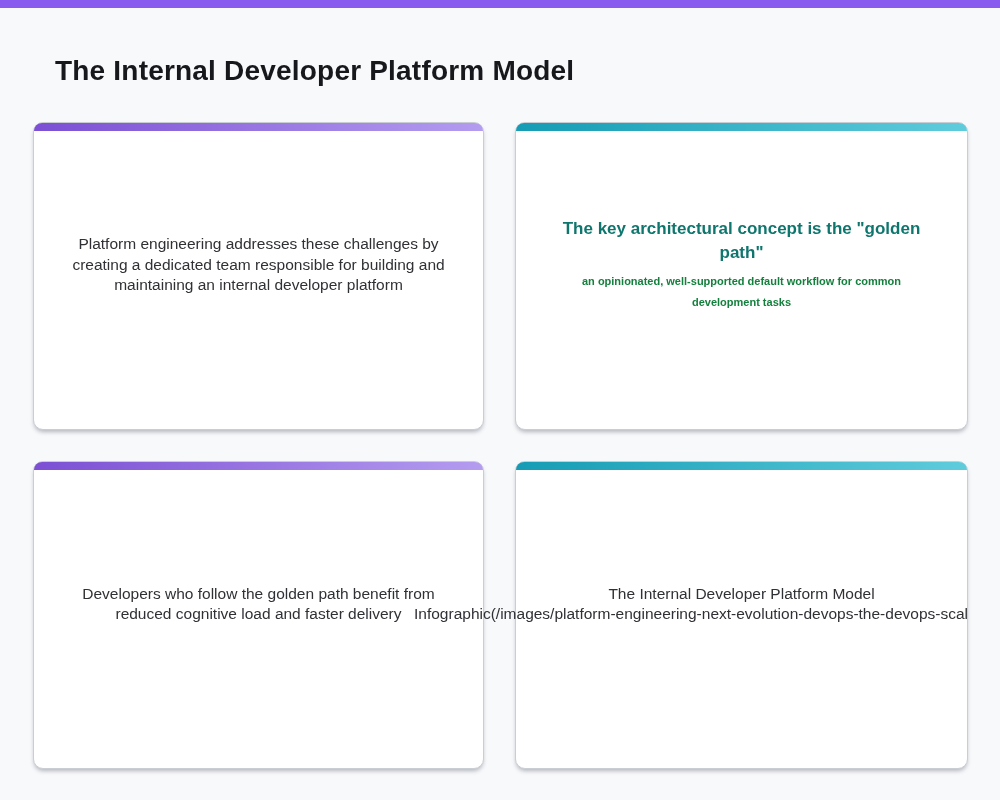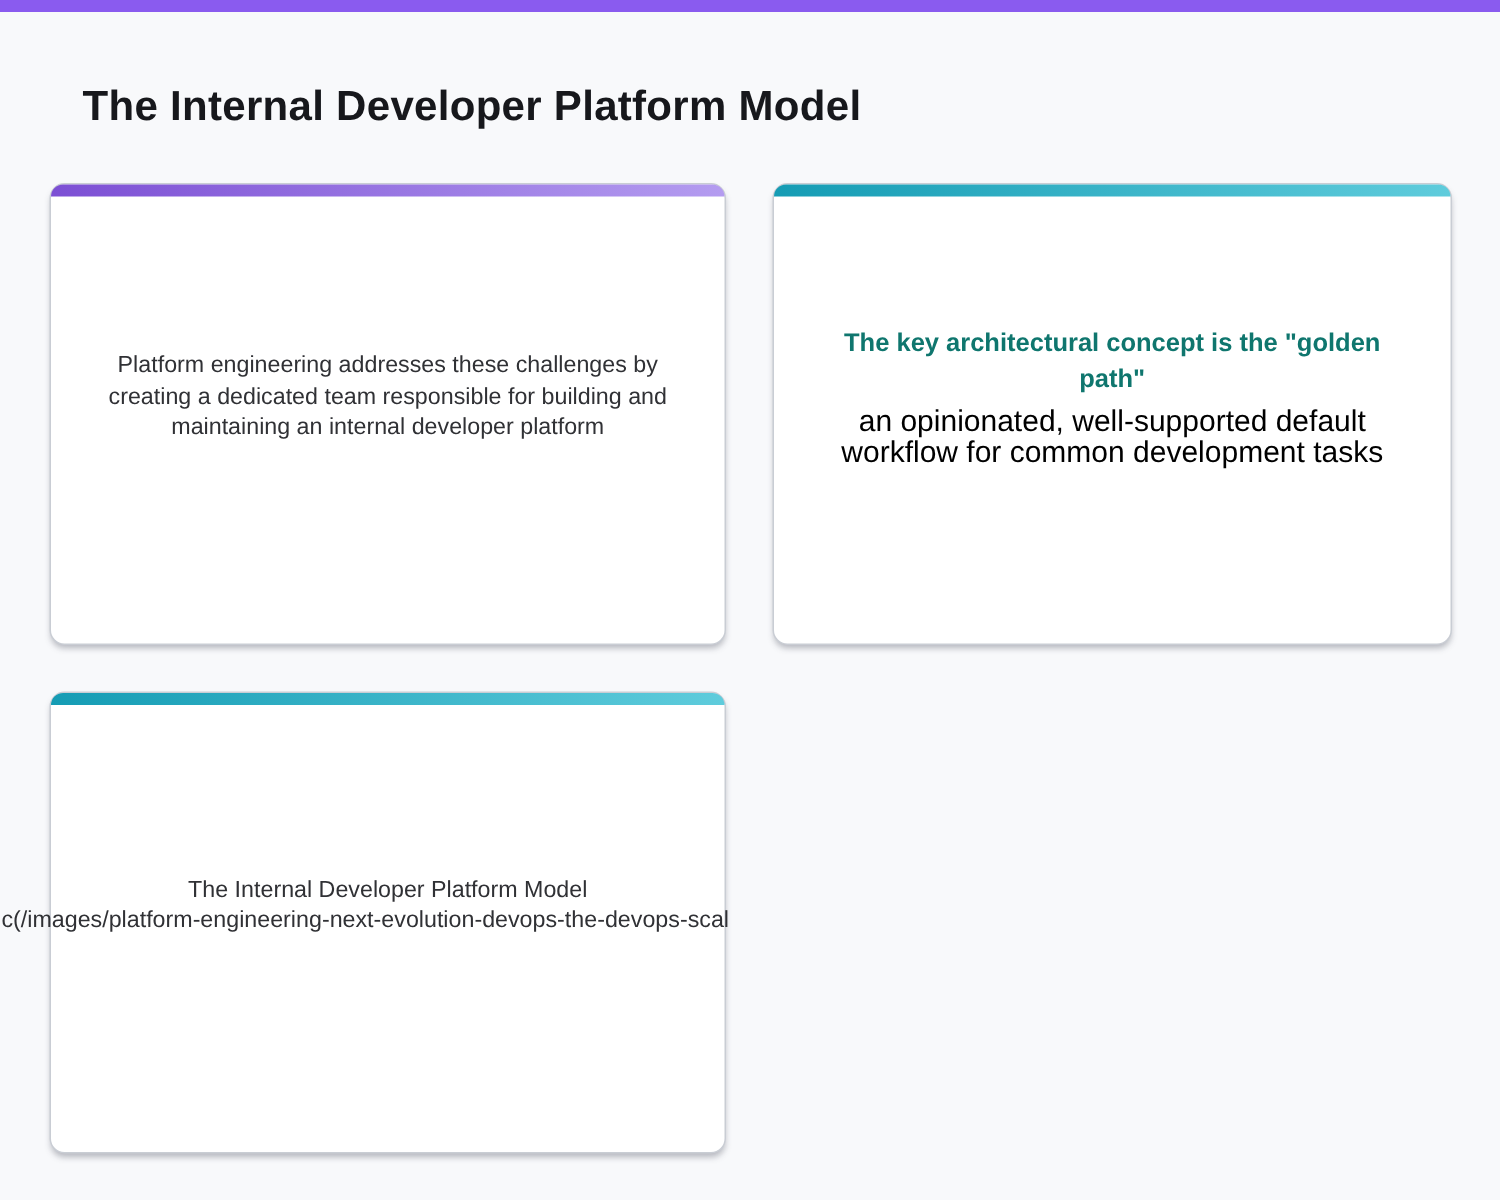--- a/index.html
+++ b/index.html
@@ -75,25 +75,26 @@
   }
   .card-title {
     font-size: 17px;
     line-height: 24px;
     font-weight: 700;
     color: #0f766e;
     max-width: 398px;
     margin: 0 0 6px 0;
   }
   .card-subtitle {
-    font-size: 20px;
+    font-size: 11px;
     line-height: 21px;
-    color: #000000;
+    color: #15803d;
     max-width: 380px;
     margin: 0;
+    font-weight: bold;
   }
   .title-line {
     font-size: 15.5px;
     line-height: 20.5px;
     color: #303135;
   }
   .overflow-line {
     font-size: 15.5px;
     line-height: 20.5px;
     color: #303135;
@@ -120,20 +121,26 @@
   </div>
 
   <div class="card">
     <div class="accent-bar accent-teal"></div>
     <div class="card-content">
       <p class="card-title">The key architectural concept is the "golden path"</p>
       <p class="card-subtitle">an opinionated, well-supported default workflow for common development tasks</p>
     </div>
   </div>
 
+  <div class="card">
+    <div class="accent-bar accent-purple"></div>
+    <div class="card-content">
+      <p class="body-text">Developers who follow the golden path benefit from reduced cognitive load and faster delivery</p>
+    </div>
+  </div>
 
   <div class="card">
     <div class="accent-bar accent-teal"></div>
     <div class="card-content">
       <div class="title-line">The Internal Developer Platform Model</div>
       <div class="overflow-line">Infographic(/images/platform-engineering-next-evolution-devops-the-devops-scal</div>
     </div>
   </div>
 
 </div>

